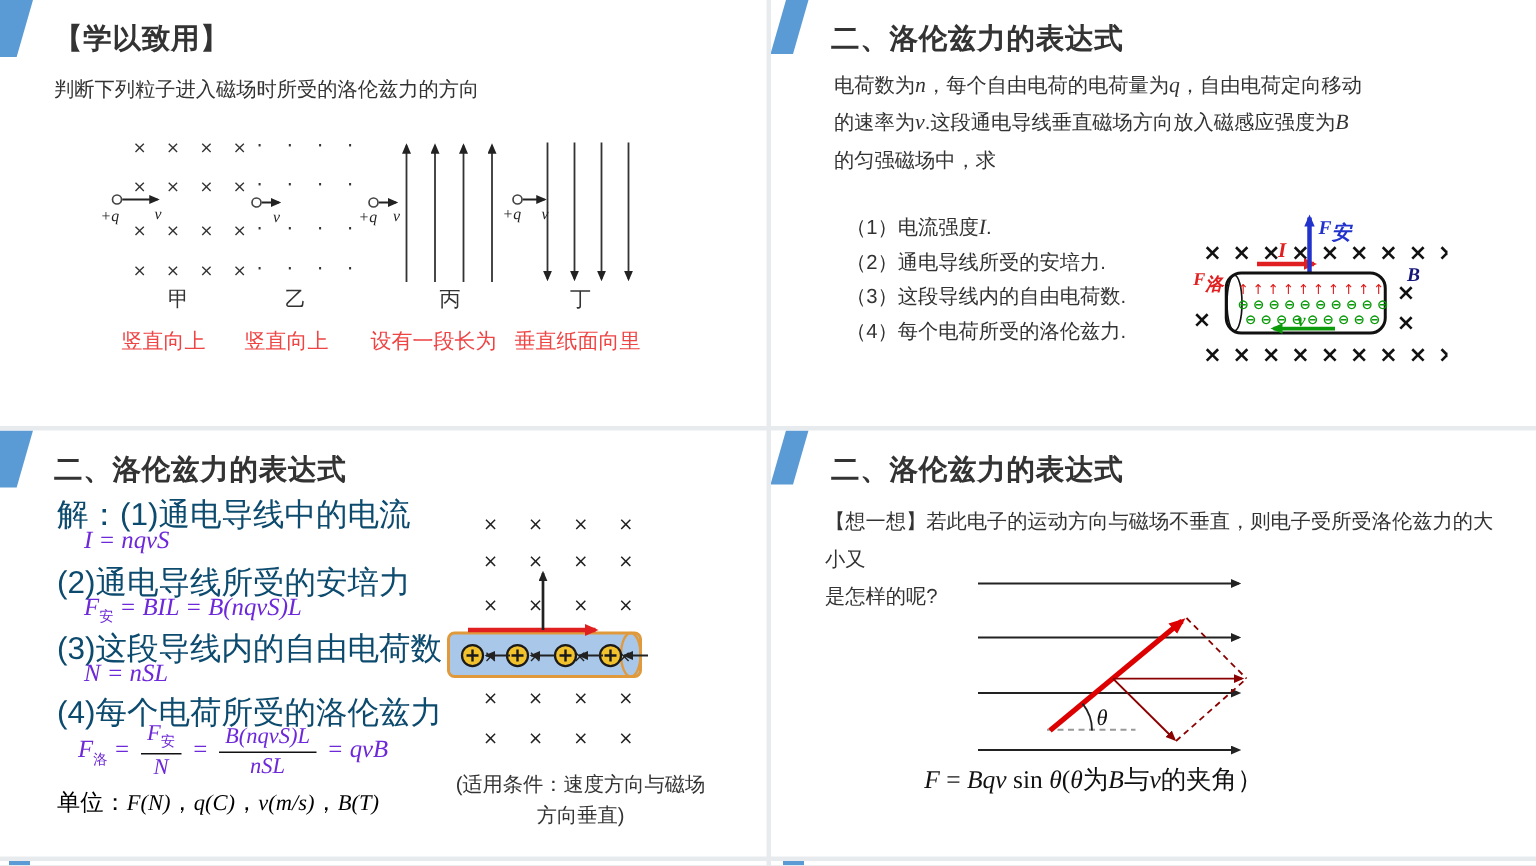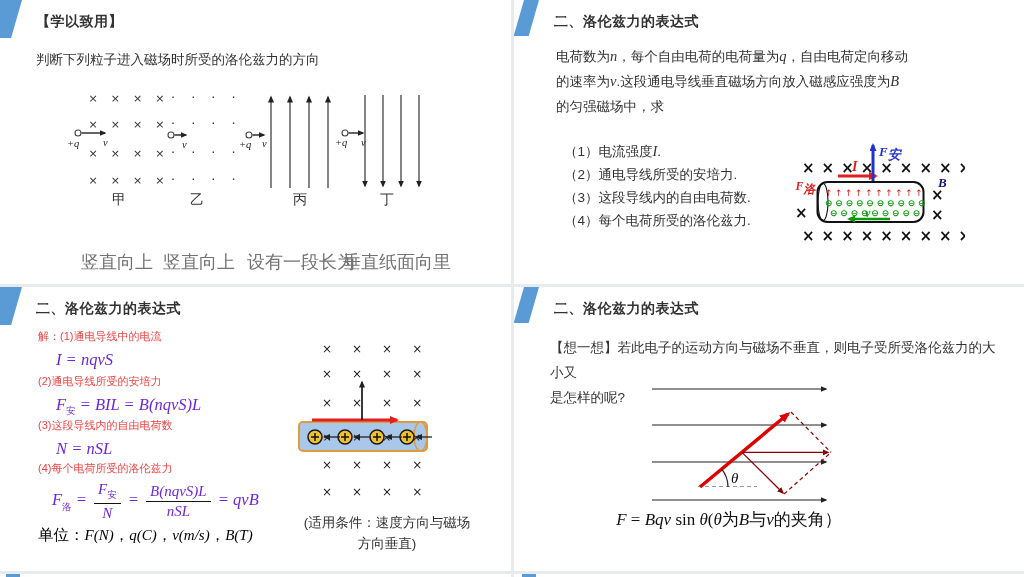--- a/index.html
+++ b/index.html
@@ -3,30 +3,30 @@
 <meta charset="utf-8">
 <style>
   html,body{margin:0;padding:0;background:#e8ebee;}
   .canvas{position:relative;width:1024px;height:577px;background:#e8ebee;overflow:hidden;
           font-family:"Liberation Sans",sans-serif;color:#333;}
   .slide{position:absolute;background:#fff;overflow:hidden;}
   .corner{position:absolute;top:0;background:#5B9BD5;transform:skewX(-16deg);transform-origin:0 0;}
   .corner.lft{left:0;width:22px;height:38px;}
   .corner.rgt{left:10px;width:15px;height:36px;}
   .corner-mini{position:absolute;top:0;height:3px;width:14px;background:#5B9BD5;}
-  .title{position:absolute;top:13px;font-size:14px;font-weight:600;color:#333;letter-spacing:.5px;}
+  .title{position:absolute;top:13px;font-size:19px;font-weight:600;color:#333;letter-spacing:.5px;}
   .bodytext{position:absolute;font-size:13.5px;color:#333;}
   .pline{height:25px;}
   .iline{height:23px;}
   .rich i{font-family:"Liberation Serif",serif;font-style:italic;font-size:14.5px;}
   .abs{position:absolute;}
   .panel-label{position:absolute;top:191px;font-size:14px;color:#333;}
-  .answer{position:absolute;top:219px;font-size:18px;font-weight:500;color:#737373;margin-top:31px;}
+  .answer{position:absolute;top:219px;font-size:14px;font-weight:500;color:#ef4444;}
   
-  .bh{position:absolute;left:38px;font-size:11px;font-weight:500;color:#ef4444;}
+  .bh{position:absolute;left:38px;font-size:21px;font-weight:500;color:#0c4a6e;}
   .fm{position:absolute;left:56px;font-family:"Liberation Serif",serif;font-style:italic;
       font-size:16.5px;color:#6d28d9;}
   .fm sub,.lbl sub{font-style:normal;font-family:"Liberation Sans",sans-serif;font-size:9.5px;}
   .frac{display:inline-block;vertical-align:middle;text-align:center;margin:0 3px;font-size:15px;}
   .frac .top{display:block;border-bottom:1.3px solid #111;padding:0 4px 1px;}
   .frac .bot{display:block;padding-top:1px;}
   .units{position:absolute;left:38px;font-size:15.5px;color:#000000;font-weight:500;}
   .units i{font-family:"Liberation Serif",serif;font-size:15px;}
   .caption{position:absolute;text-align:center;font-size:13.5px;color:#333;line-height:21px;}
   .serif-formula{position:absolute;text-align:center;font-family:"Liberation Serif",serif;

